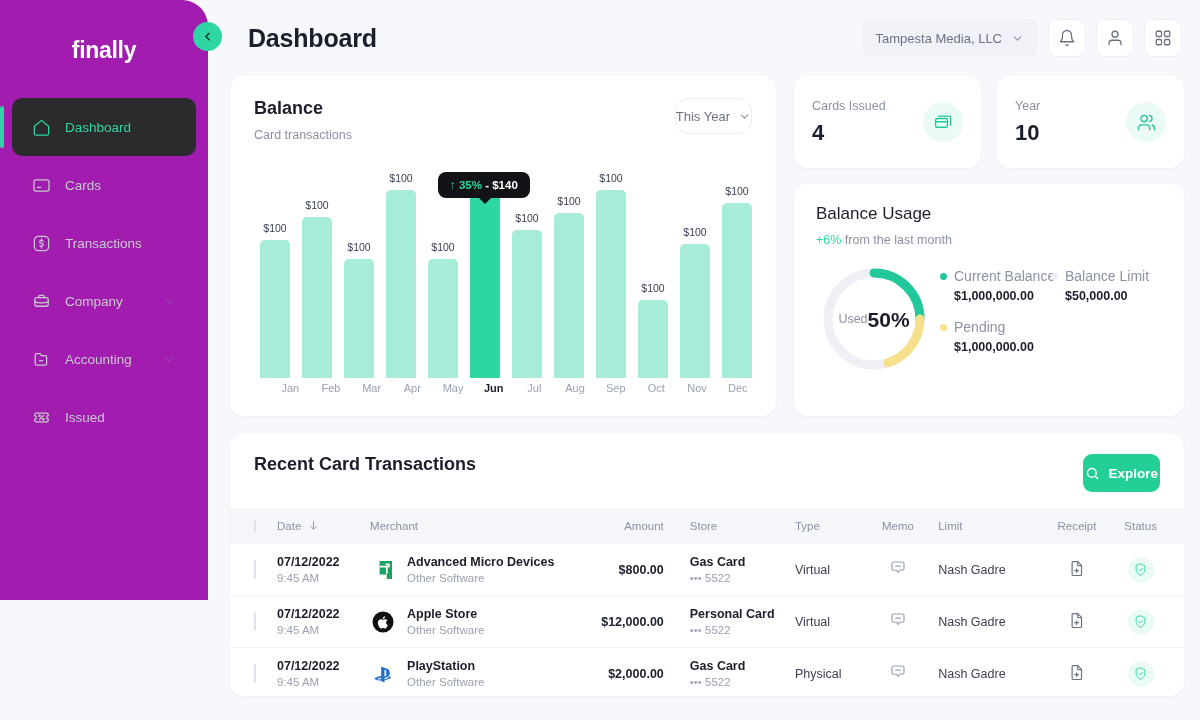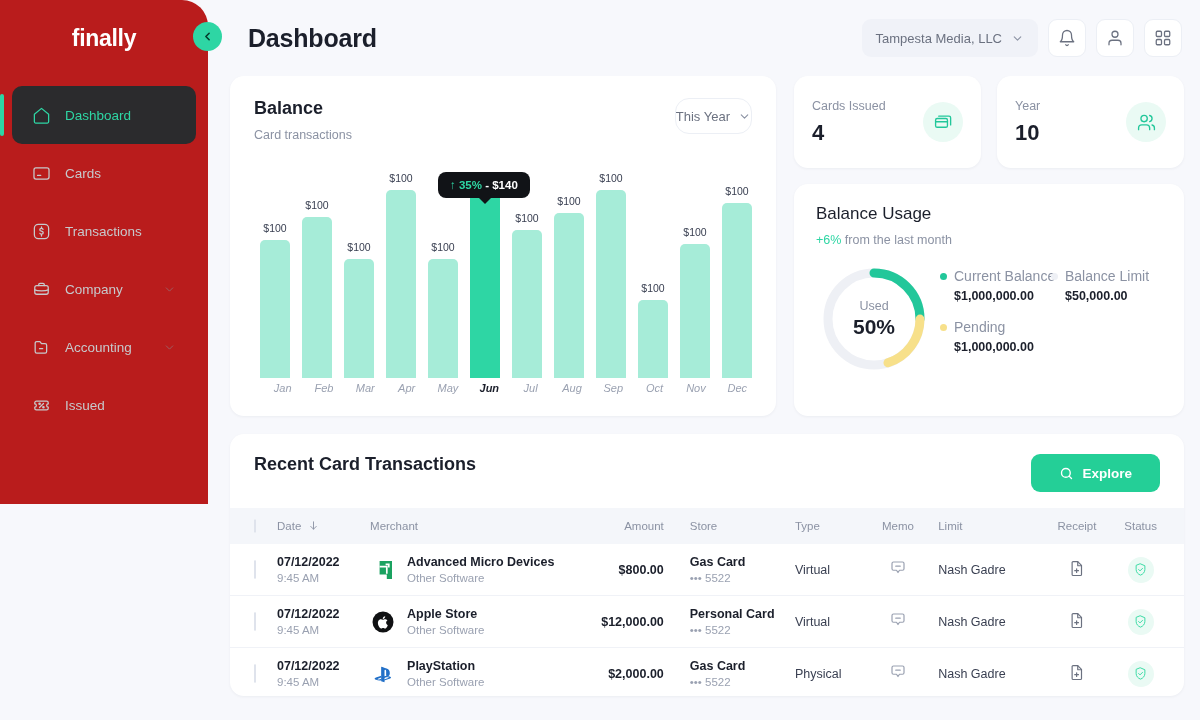--- a/index.html
+++ b/index.html
@@ -6,25 +6,25 @@
   html, body {
     width: 1200px; height: 720px;
     font-family: "Liberation Sans", sans-serif;
     background: #f7f8fc;
     overflow: hidden;
   }
   .app { display: flex; width: 1200px; height: 720px; position: relative; }
 
   
   .sidebar {
-    width: 208px; height: 504px; flex: 0 0 208px;
-    background: #b91c1c;
+    width: 208px; height: 600px; flex: 0 0 208px;
+    background: #a21caf;
     border-top-right-radius: 26px;
     position: relative; z-index: 5;
-    padding-top: 0;
+    padding-top: 12px;
   }
   .brand {
     height: 76px; display: flex; align-items: center; justify-content: center;
   }
   .brand-text {
     color: #ffffff; font-size: 23px; font-weight: bold; letter-spacing: -0.3px;
   }
   .collapse-btn {
     position: absolute; right: -14px; top: 22px;
     width: 29px; height: 29px; border-radius: 50%;
@@ -93,21 +93,21 @@
     position: absolute; left: 24px; right: 18px; bottom: 12px; top: 96px;
   }
   .bars { position: absolute; left: 0; right: 0; bottom: 26px; top: 0; display: flex; align-items: flex-end; }
   .bar-col { flex: 1; display: flex; flex-direction: column; align-items: center; justify-content: flex-end; height: 100%; position: relative; }
   .bar-val { font-size: 10.5px; color: #3a4052; margin-bottom: 6px; white-space: nowrap; }
   .bar {
     width: 30px; background: #a6ecd8;
     border-top-left-radius: 5px; border-top-right-radius: 5px;
   }
   .bar.active { background: #2ed6a4; }
-  .xlabels { position: absolute; left: 8px; right: 0; bottom: 0; height: 22px; display: flex; font-style: italic; }
+  .xlabels { position: absolute; left: 16px; right: 0; bottom: 0; height: 22px; display: flex; }
   .xlab { flex: 1; text-align: center; font-size: 11px; color: #9aa1b1; }
   .xlab.active { color: #1b1f2b; font-weight: bold; }
 
   .tooltip {
     position: absolute; background: #111317; color: #fff;
     border-radius: 8px; padding: 7px 12px; font-size: 11.5px; font-weight: bold;
     white-space: nowrap; z-index: 8;
   }
   .tooltip .pct { color: #2ed6a4; }
   .tooltip:after {
@@ -128,38 +128,38 @@
     display: flex; align-items: center; justify-content: center;
   }
 
   .usage-card { height: 232px; padding: 20px 22px; }
   .usage-title { font-size: 17px; font-weight: normal; color: #1b1f2b; }
   .usage-sub { font-size: 12.5px; color: #8b92a3; margin-top: 9px; }
   .usage-sub .up { color: #2ed6a4; }
   .usage-body { display: flex; align-items: center; margin-top: 14px; gap: 8px; }
   .donut-wrap { position: relative; width: 116px; height: 116px; flex: 0 0 116px; }
   .donut-center {
-    position: absolute; inset: 0; display: flex; flex-direction: column;
+    position: absolute; inset: 0; display: flex; flex-direction: row;
     align-items: center; justify-content: center;
   }
   .donut-used { font-size: 12.5px; color: #8b92a3; }
   .donut-pct { font-size: 21px; font-weight: bold; color: #1b1f2b; margin-top: 2px; }
   .legend-grid { flex: 1; display: flex; flex-wrap: wrap; }
   .legend-item { width: 50%; margin-bottom: 16px; }
   .legend-top { display: flex; align-items: center; gap: 7px; }
   .dot { width: 7px; height: 7px; border-radius: 50%; flex: 0 0 7px; }
   .legend-name { font-size: 14px; color: #8b92a3; white-space: nowrap; }
   .legend-amt { font-size: 12.5px; font-weight: bold; color: #1b1f2b; margin-top: 5px; margin-left: 14px; white-space: nowrap; }
 
   
   .table-card { margin-top: 18px; height: 262px; overflow: hidden; }
   .tbl-head { display: flex; align-items: flex-start; padding: 20px 24px 16px 24px; }
   .tbl-title { font-size: 18px; font-weight: bold; color: #1b1f2b; }
   .explore-btn {
-    margin-left: auto; height: 38px; padding: 0 28px; border-radius: 9px;
+    margin-left: auto; height: 38px; padding: 0 2px; border-radius: 9px;
     background: #24cf97; color: #fff; font-size: 13.5px; font-weight: bold;
     display: flex; align-items: center; gap: 8px; cursor: pointer; border: none;
   }
   table { width: 100%; border-collapse: collapse; }
   thead tr { background: #f4f6fa; }
   th {
     font-size: 11.5px; color: #8b92a3; font-weight: normal; text-align: left;
     padding: 12px 8px; white-space: nowrap;
   }
   th.c { text-align: center; }

